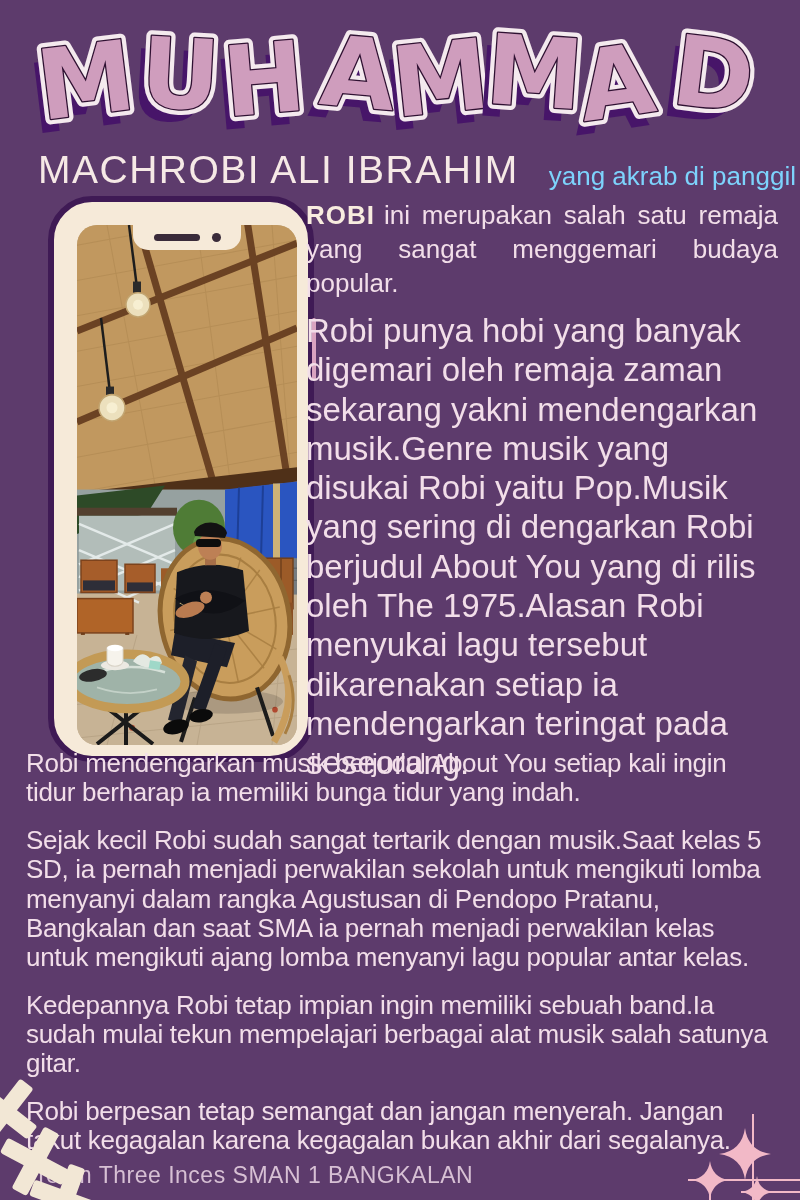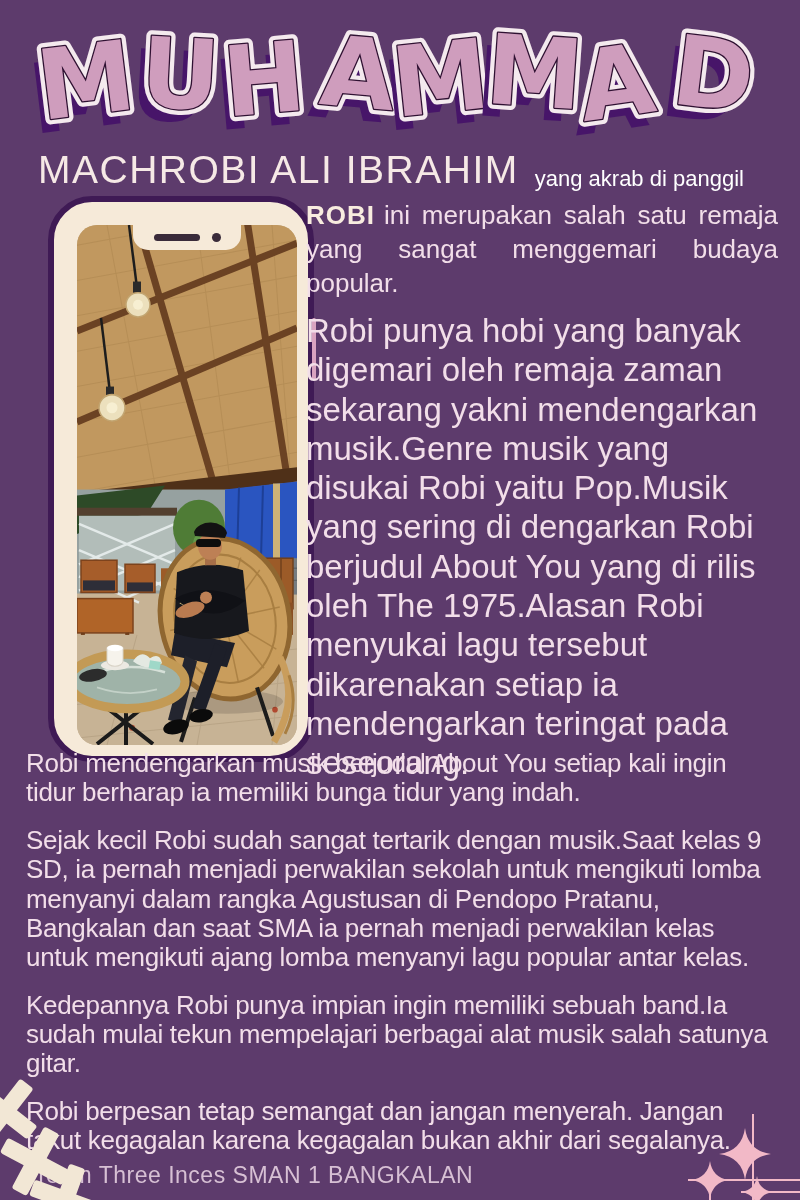--- a/index.html
+++ b/index.html
@@ -13,21 +13,21 @@
   .title-svg{position:absolute;left:0;top:2px;}
   .title-svg text{
     font-family:"DejaVu Sans",sans-serif;font-weight:700;font-size:97px;
   }
   .t-shadow{fill:#471569;transform:translate(-10px,13px);}
   .t-ring{fill:#f4eaee;stroke:#f4eaee;stroke-width:11;stroke-linejoin:round;}
   .t-fill{fill:#cf9dbd;stroke:#2f1132;stroke-width:2.6;paint-order:stroke;stroke-linejoin:round;}
   
   .subtitle{position:absolute;left:38px;top:148px;width:760px;display:flex;align-items:flex-end;gap:16px;white-space:nowrap;}
   .subtitle .name{font-size:39px;letter-spacing:1.5px;color:#f6e9e6;font-weight:400;}
-  .subtitle .tagline{font-size:22px;color:#ffffff;}
+  .subtitle .tagline{font-size:26px;color:#7dd3fc;margin-left:14px;}
   
   .phone{position:absolute;left:48px;top:196px;width:266px;height:566px;}
   .phone-frame{
     position:absolute;inset:0;background:#f6ead9;border:6px solid #3f1a55;
     border-radius:44px;box-sizing:border-box;
   }
   .screen{
     position:absolute;left:23px;top:23px;width:220px;height:520px;
     border-radius:20px;overflow:hidden;background:#c7b395;
   }
@@ -265,22 +265,22 @@
 
   <div class="accent-line"></div>
 
   <div class="side-col">
     <p class="justify"><b class="p-lead">ROBI</b><span>ini merupakan salah satu remaja yang sangat menggemari budaya popular.</span></p>
     <p class="hobby">Robi punya hobi yang banyak digemari oleh remaja zaman sekarang yakni mendengarkan musik.Genre musik yang disukai Robi yaitu Pop.Musik yang sering di dengarkan Robi berjudul About You yang di rilis oleh The 1975.Alasan Robi menyukai lagu tersebut dikarenakan setiap ia mendengarkan teringat pada seseorang.</p>
   </div>
 
   <div class="wide-col">
     <p>Robi mendengarkan musik berjudul About You setiap kali ingin tidur berharap ia memiliki bunga tidur yang indah.</p>
-    <p>Sejak kecil Robi sudah sangat tertarik dengan musik.Saat kelas 9 SD, ia pernah menjadi perwakilan sekolah untuk mengikuti lomba menyanyi dalam rangka Agustusan di Pendopo Pratanu, Bangkalan dan saat SMA ia pernah menjadi perwakilan kelas untuk mengikuti ajang lomba menyanyi lagu popular antar kelas.</p>
-    <p>Kedepannya Robi punya impian ingin memiliki sebuah band.Ia sudah mulai tekun mempelajari berbagai alat musik salah satunya gitar.</p>
+    <p>Sejak kecil Robi sudah sangat tertarik dengan musik.Saat kelas 5 SD, ia pernah menjadi perwakilan sekolah untuk mengikuti lomba menyanyi dalam rangka Agustusan di Pendopo Pratanu, Bangkalan dan saat SMA ia pernah menjadi perwakilan kelas untuk mengikuti ajang lomba menyanyi lagu popular antar kelas.</p>
+    <p>Kedepannya Robi tetap impian ingin memiliki sebuah band.Ia sudah mulai tekun mempelajari berbagai alat musik salah satunya gitar.</p>
     <p>Robi berpesan tetap semangat dan jangan menyerah. Jangan takut kegagalan karena kegagalan bukan akhir dari segalanya.</p>
   </div>
 
   <div class="footer">Team Three Inces SMAN 1 BANGKALAN</div>
 
   <div class="cross c1"></div>
   <div class="cross c2"></div>
   <div class="cross c3"></div>
 
   <svg class="sparkles" width="112" height="100" viewBox="0 0 112 100" aria-hidden="true">

